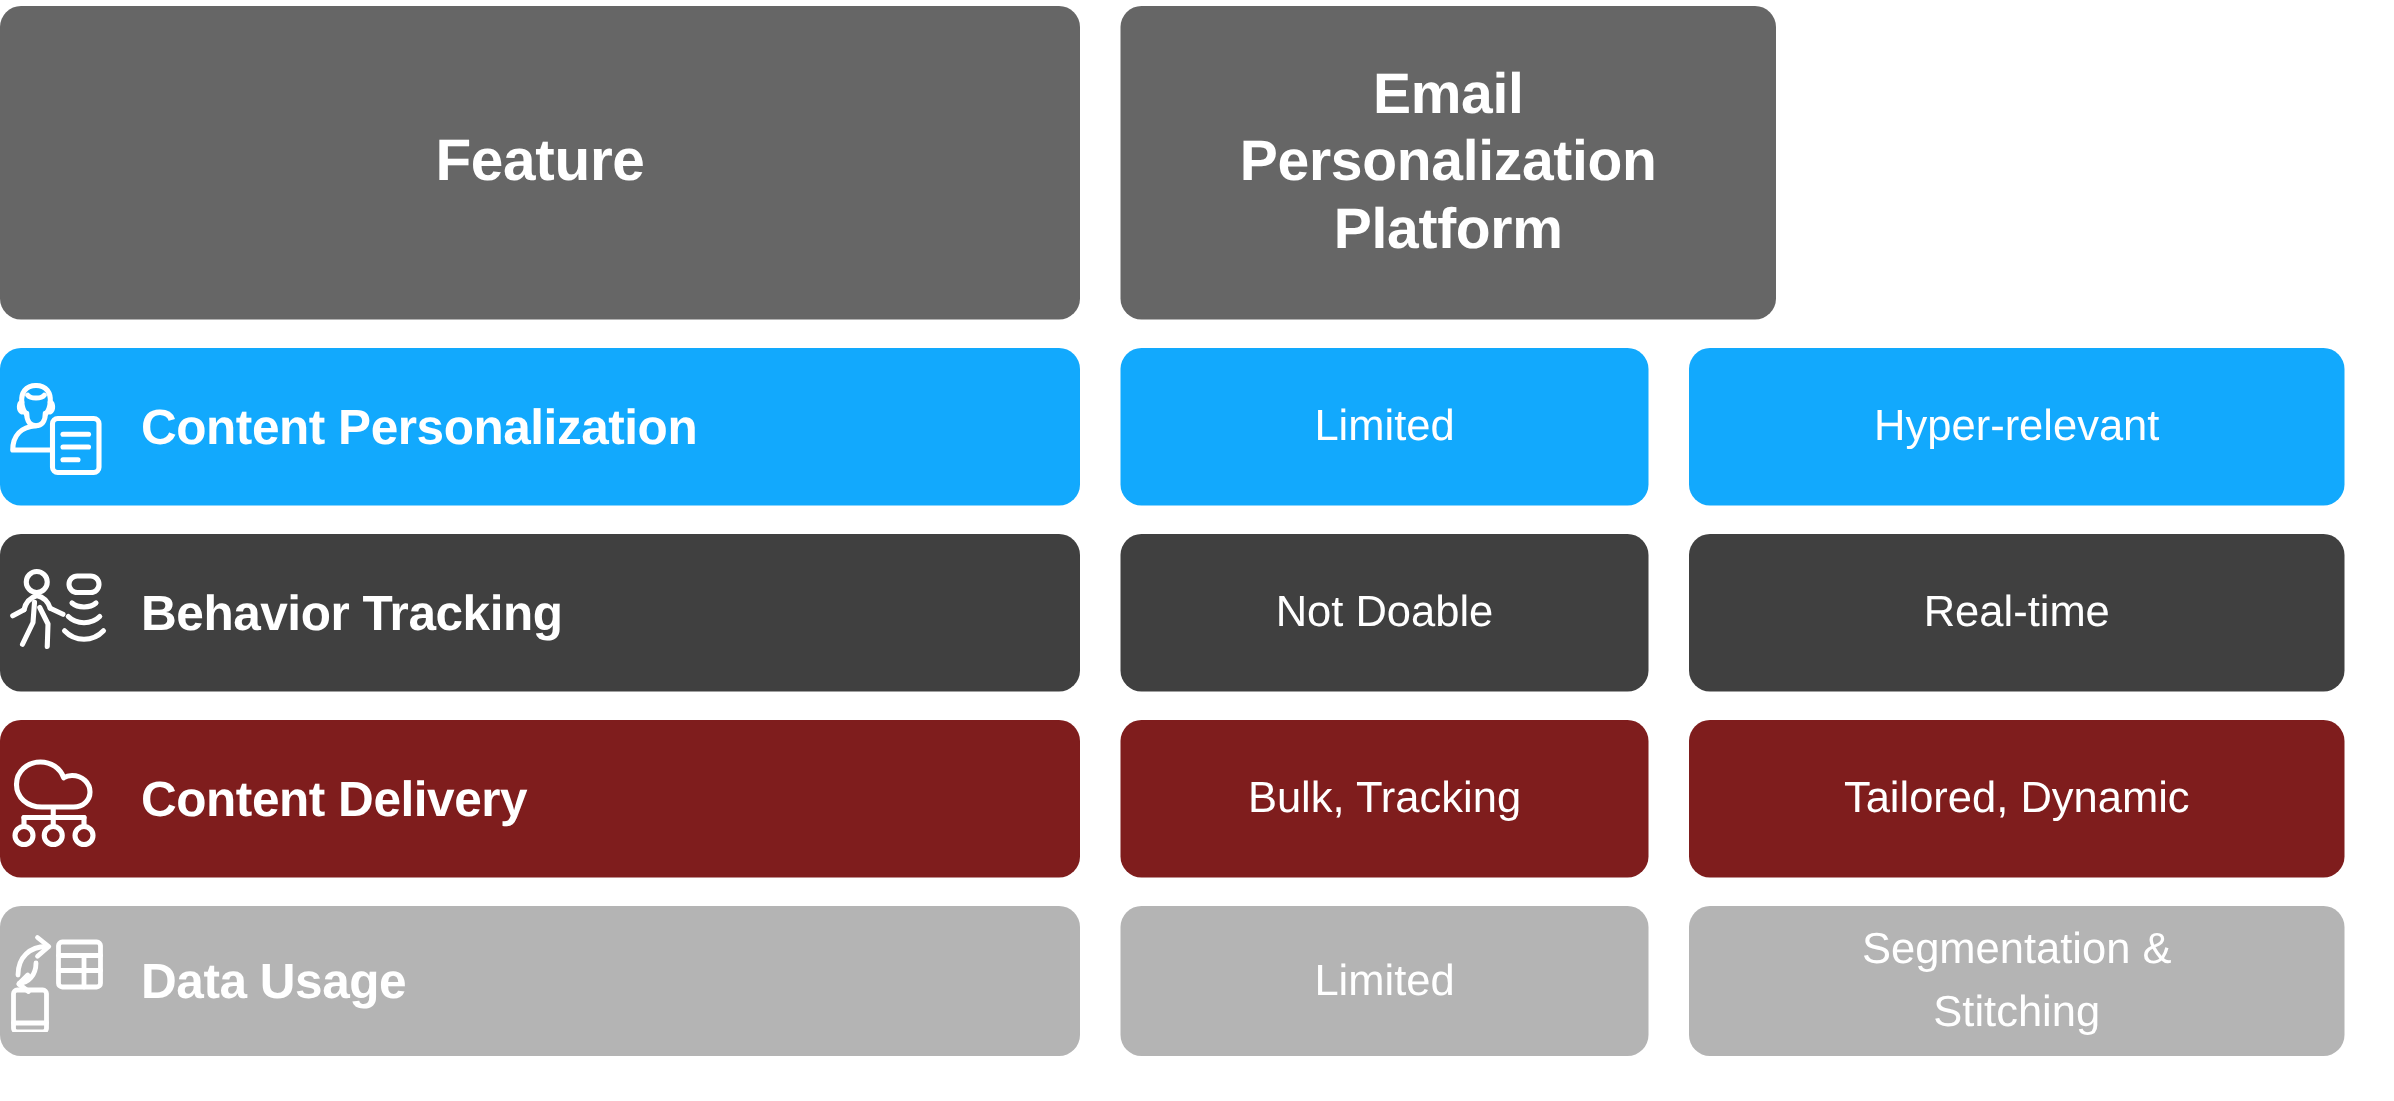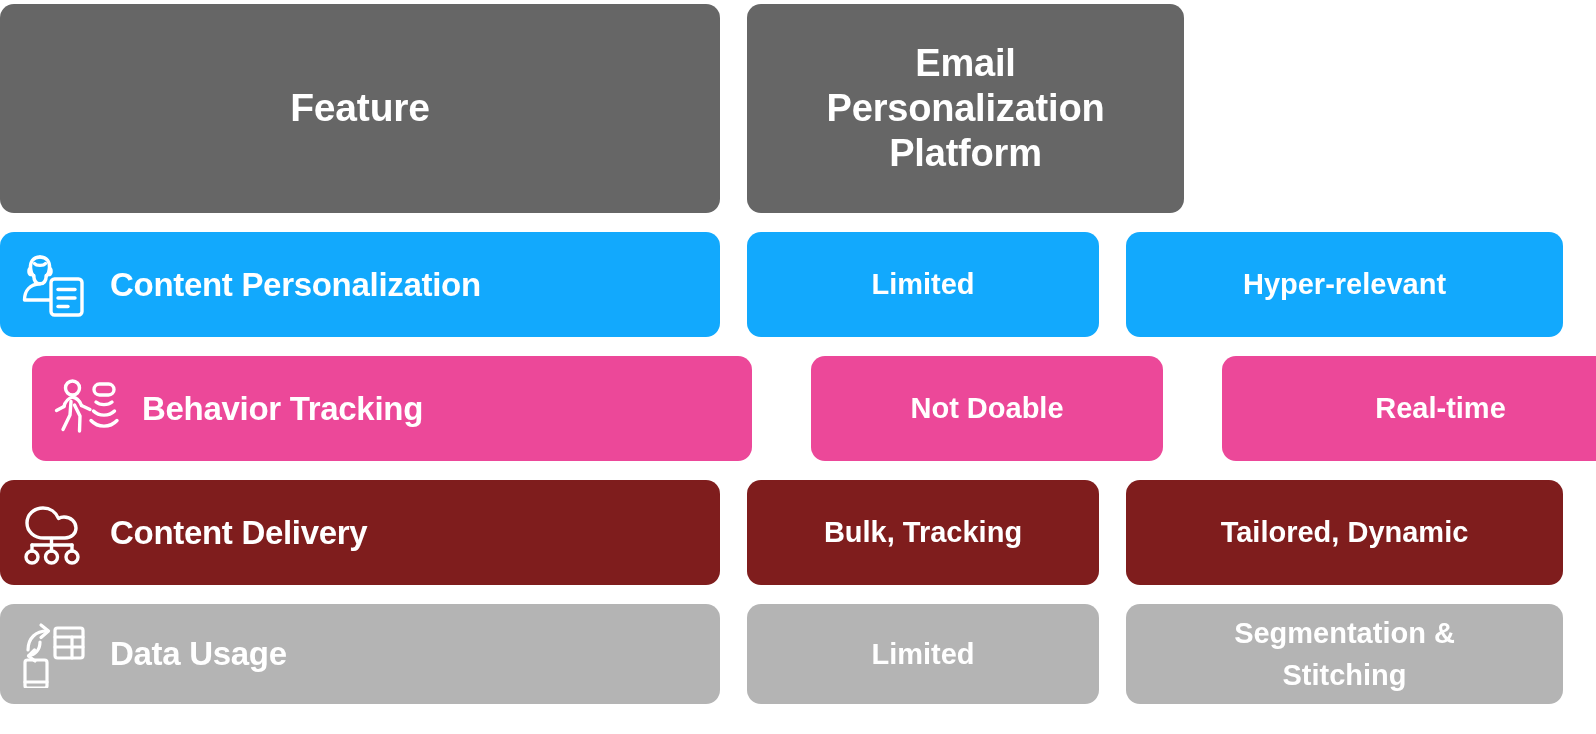--- a/index.html
+++ b/index.html
@@ -60,21 +60,21 @@
     line-height: 1.18;
     letter-spacing: -0.2px;
   }
   .header-cell.col-feature  { font-size: 39px; }
   .header-cell.col-basic    { font-size: 38px; }
   .header-cell.col-platform { font-size: 38px; }
 
   
   .feature-cell {
     justify-content: flex-start;
-    padding-left: 18px;
+    padding-left: 2px;
     gap: 20px;
   }
   .feature-label {
     font-size: 33px;
     font-weight: bold;
     letter-spacing: -0.3px;
     white-space: nowrap;
   }
   .feature-icon {
     flex: 0 0 72px;
@@ -82,29 +82,29 @@
     height: 72px;
     display: flex;
     align-items: center;
     justify-content: center;
   }
   .feature-icon svg { display: block; }
 
   
   .value-cell {
     font-size: 29px;
-    font-weight: bold;
+    font-weight: normal;
     text-align: center;
     line-height: 1.45;
     padding: 0 10px;
   }
 
   
   .theme-blue   { background: #12A9FD; }
-  .theme-orange { background: #ec4899; margin-left: 32px; }
+  .theme-orange { background: #404040; }
   .theme-red    { background: #7f1d1d; }
   .theme-gray   { background: #B4B4B4; }
 </style>
 </head>
 <body>
 
 <div class="comparison-table">
 
   <div class="table-row header-row">
     <div class="cell header-cell col-feature">

